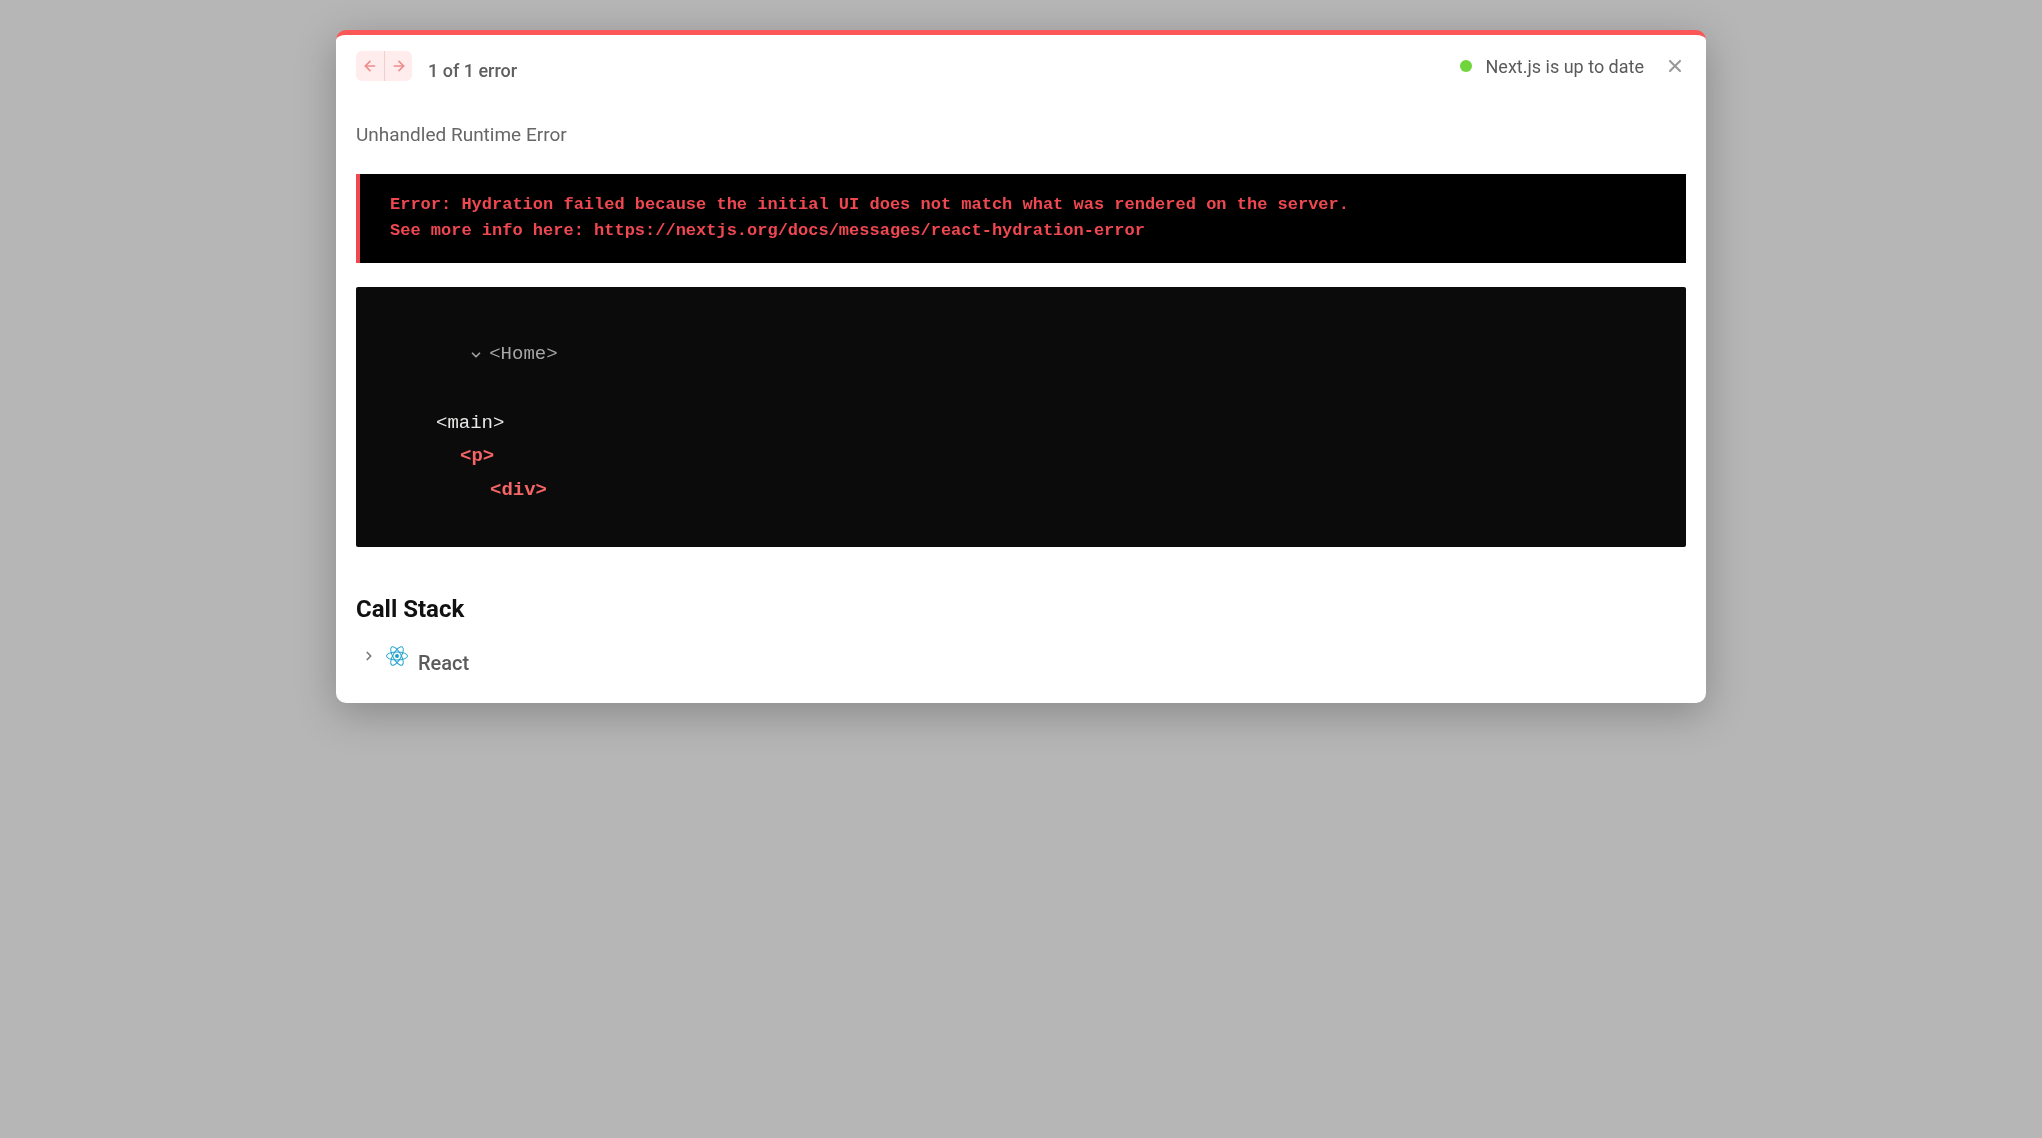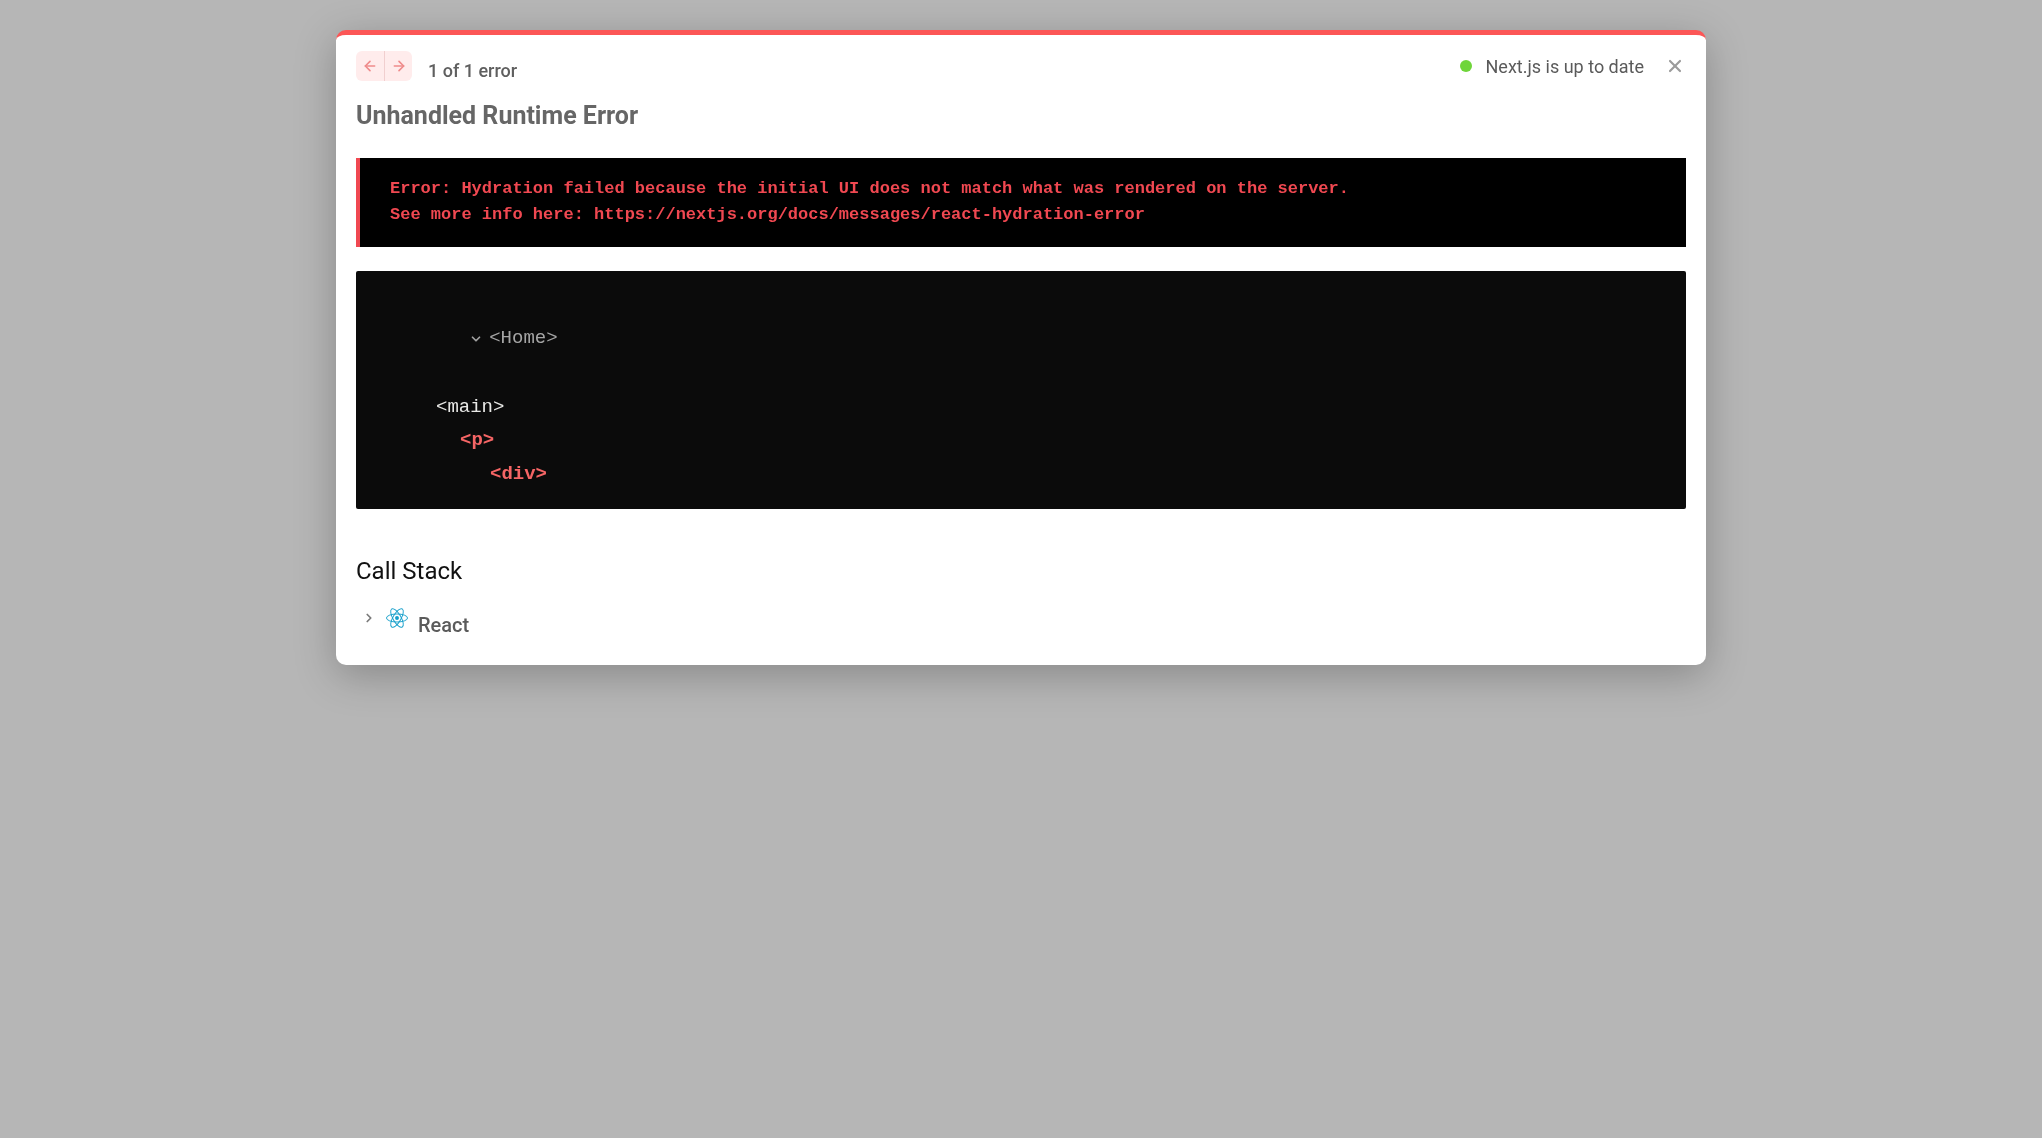--- a/index.html
+++ b/index.html
@@ -75,23 +75,24 @@
     align-items: center;
     justify-content: center;
     color: #9b9b9b;
     cursor: pointer;
     margin-left: 6px;
   }
   .content {
     padding: 8px 20px 28px 20px;
   }
   .title {
-    font-size: 25px;
-    font-weight: 700;
+    font-size: 19px;
+    font-weight: 400;
     color: #666;
+    margin-top: 22px;
     margin-bottom: 28px;
   }
   .error-box {
     background: #000000;
     border-left: 4px solid #f04851;
     padding: 18px 30px;
     font-family: "SFMono-Regular", Consolas, "Liberation Mono", Menlo, Courier, monospace;
     font-size: 17px;
     line-height: 1.55;
     color: #f04851;
@@ -106,42 +107,42 @@
     font-weight: 600;
     margin-bottom: 22px;
     white-space: pre-wrap;
   }
   .code-block {
     background: #0b0b0b;
     color: #dadada;
     font-family: "SFMono-Regular", Consolas, "Liberation Mono", Menlo, Courier, monospace;
     font-size: 19px;
     line-height: 1.75;
-    padding: 18px 22px 18px 22px;
+    padding: 18px 22px 40px 22px;
     border-radius: 2px;
   }
   .code-line { white-space: pre; }
   .caret-wrap {
     display: inline-flex;
     align-items: center;
     gap: 6px;
     color: #a5a5a5;
     cursor: pointer;
   }
   .caret-wrap .caret-icon { color: #a0a0a0; display:inline-flex; }
   .code-muted { color: #a5a5a5; }
   .code-white { color: #e9e9e7; }
   .code-red { color: #f56565; font-weight: 700; }
   .indent-2 { padding-left: 58px; }
   .indent-3 { padding-left: 82px; }
   .indent-4 { padding-left: 112px; }
 
   .callstack-title {
     font-size: 24px;
-    font-weight: 400;
+    font-weight: 700;
     color: #111;
     margin-top: 48px;
     margin-bottom: 14px;
   }
   .callstack-row {
     display: flex;
     align-items: center;
     gap: 10px;
     padding-left: 6px;
   }

